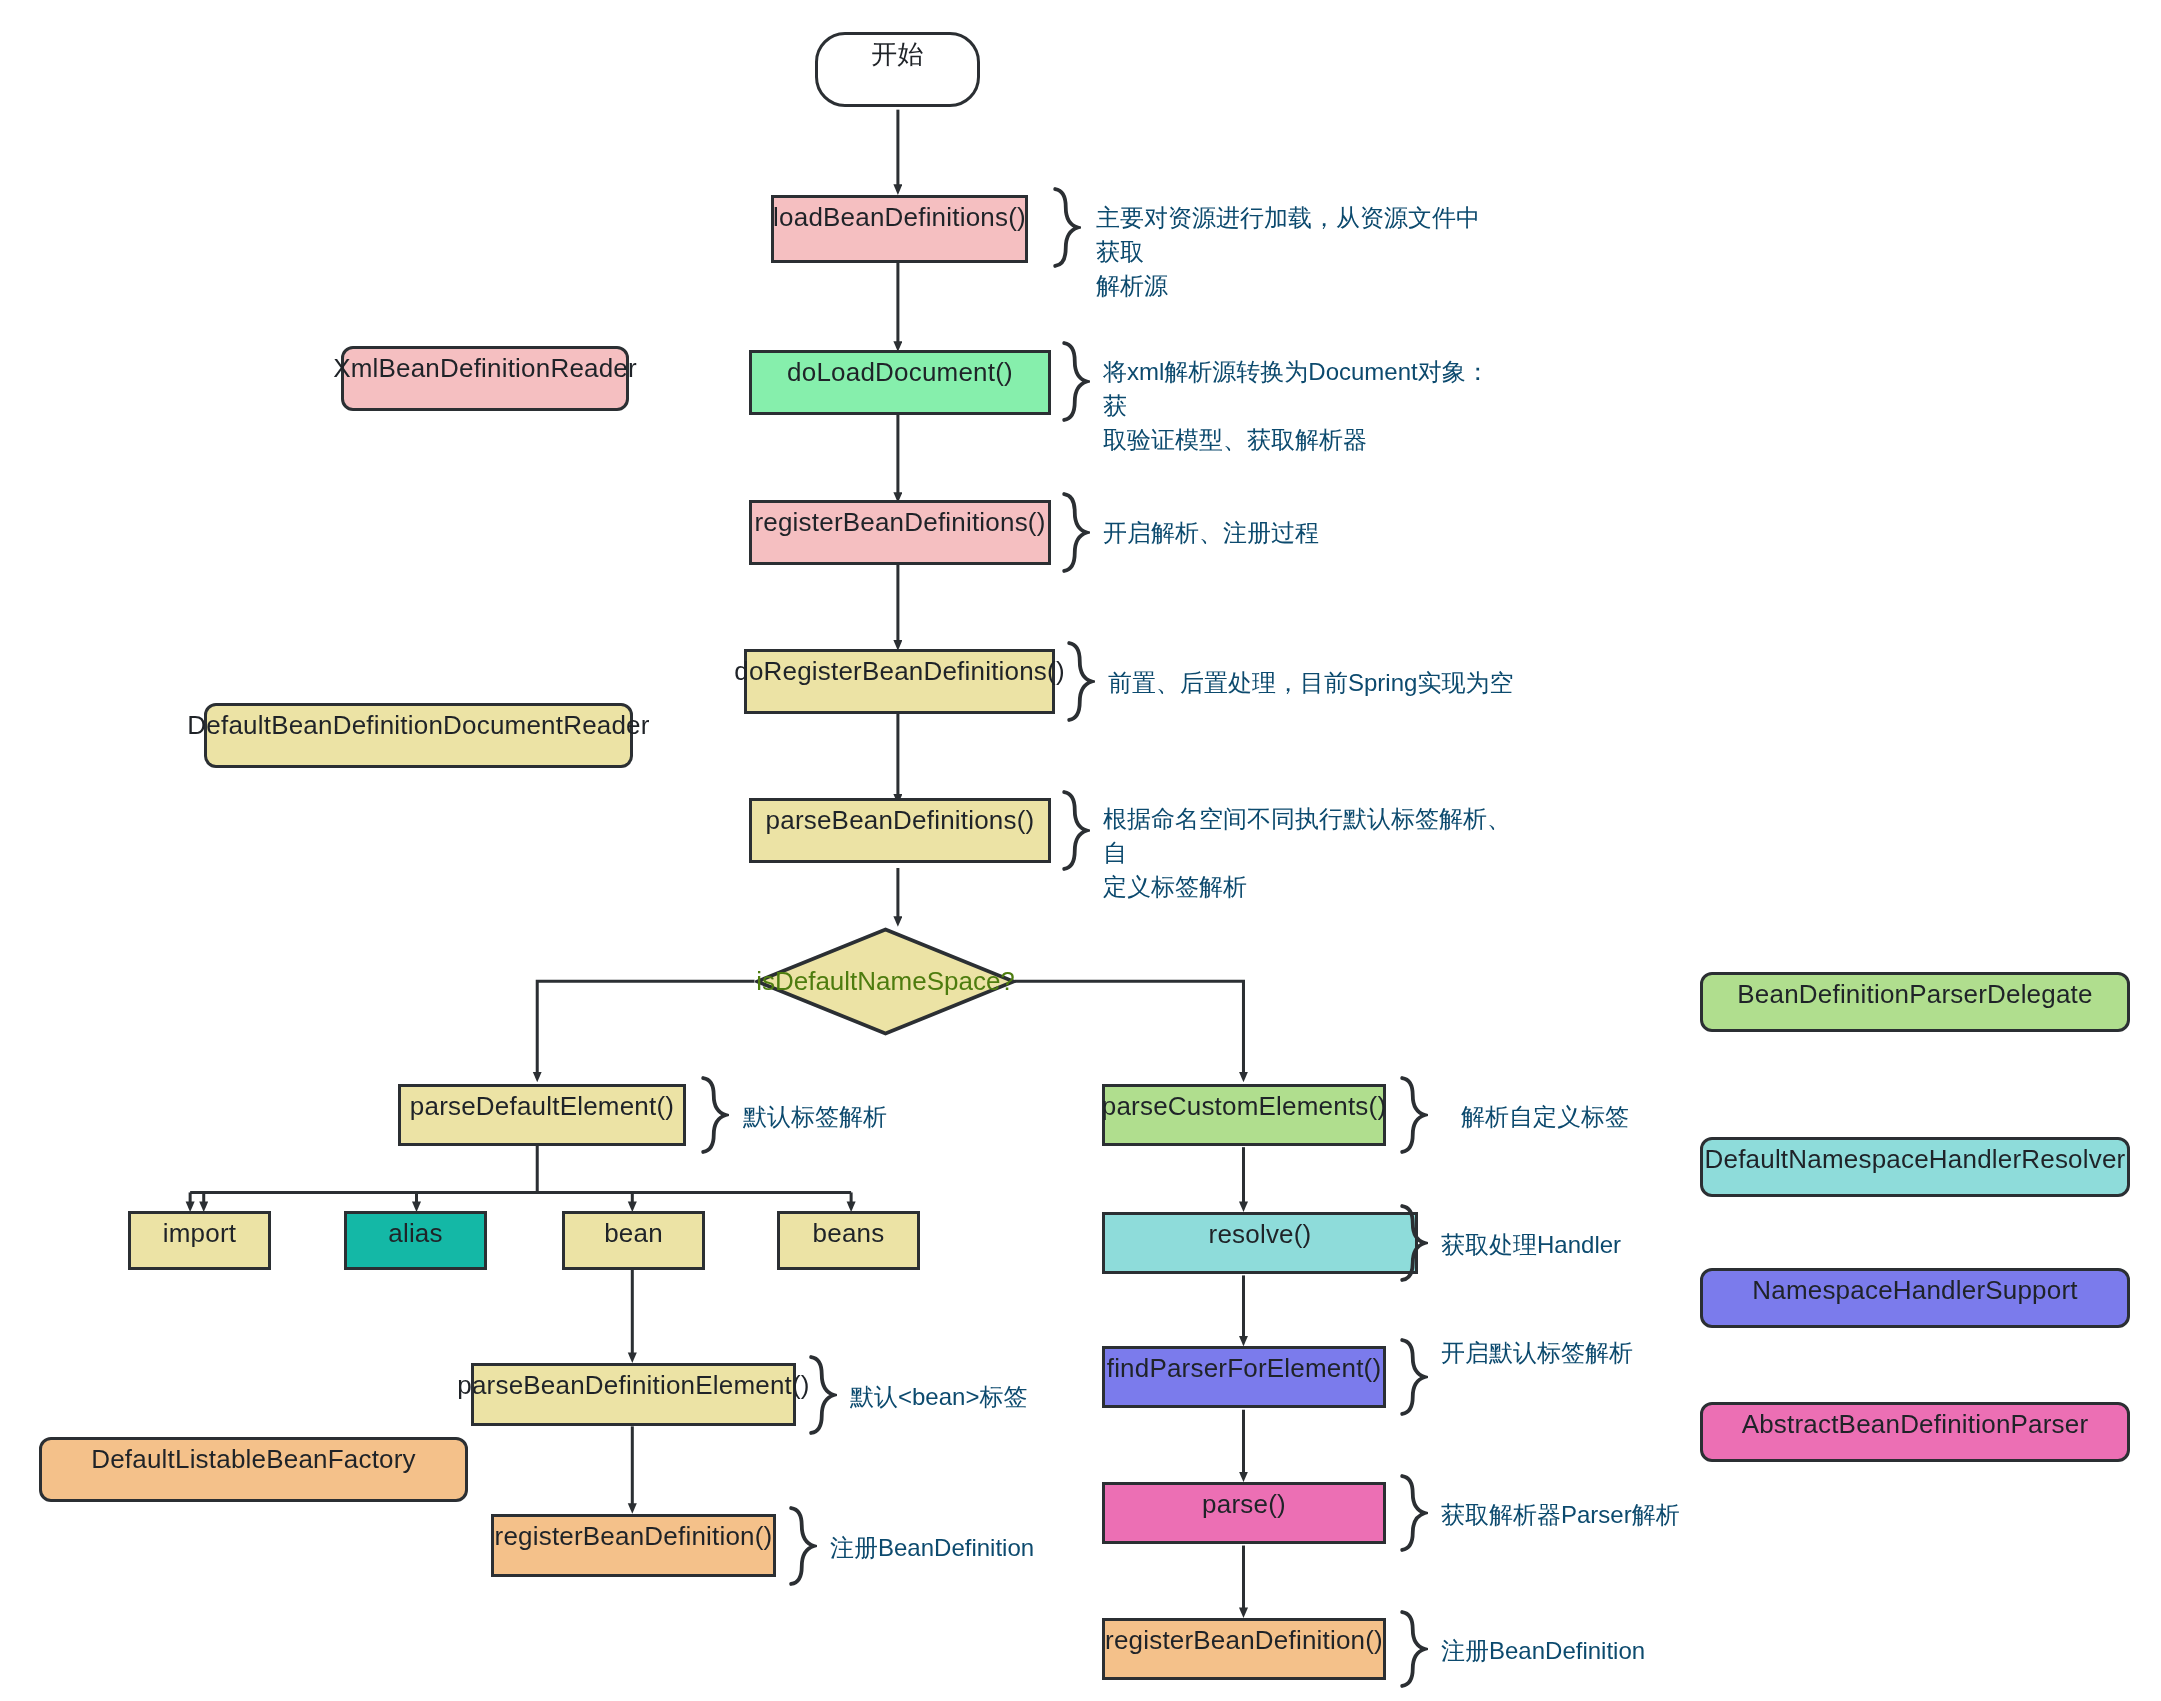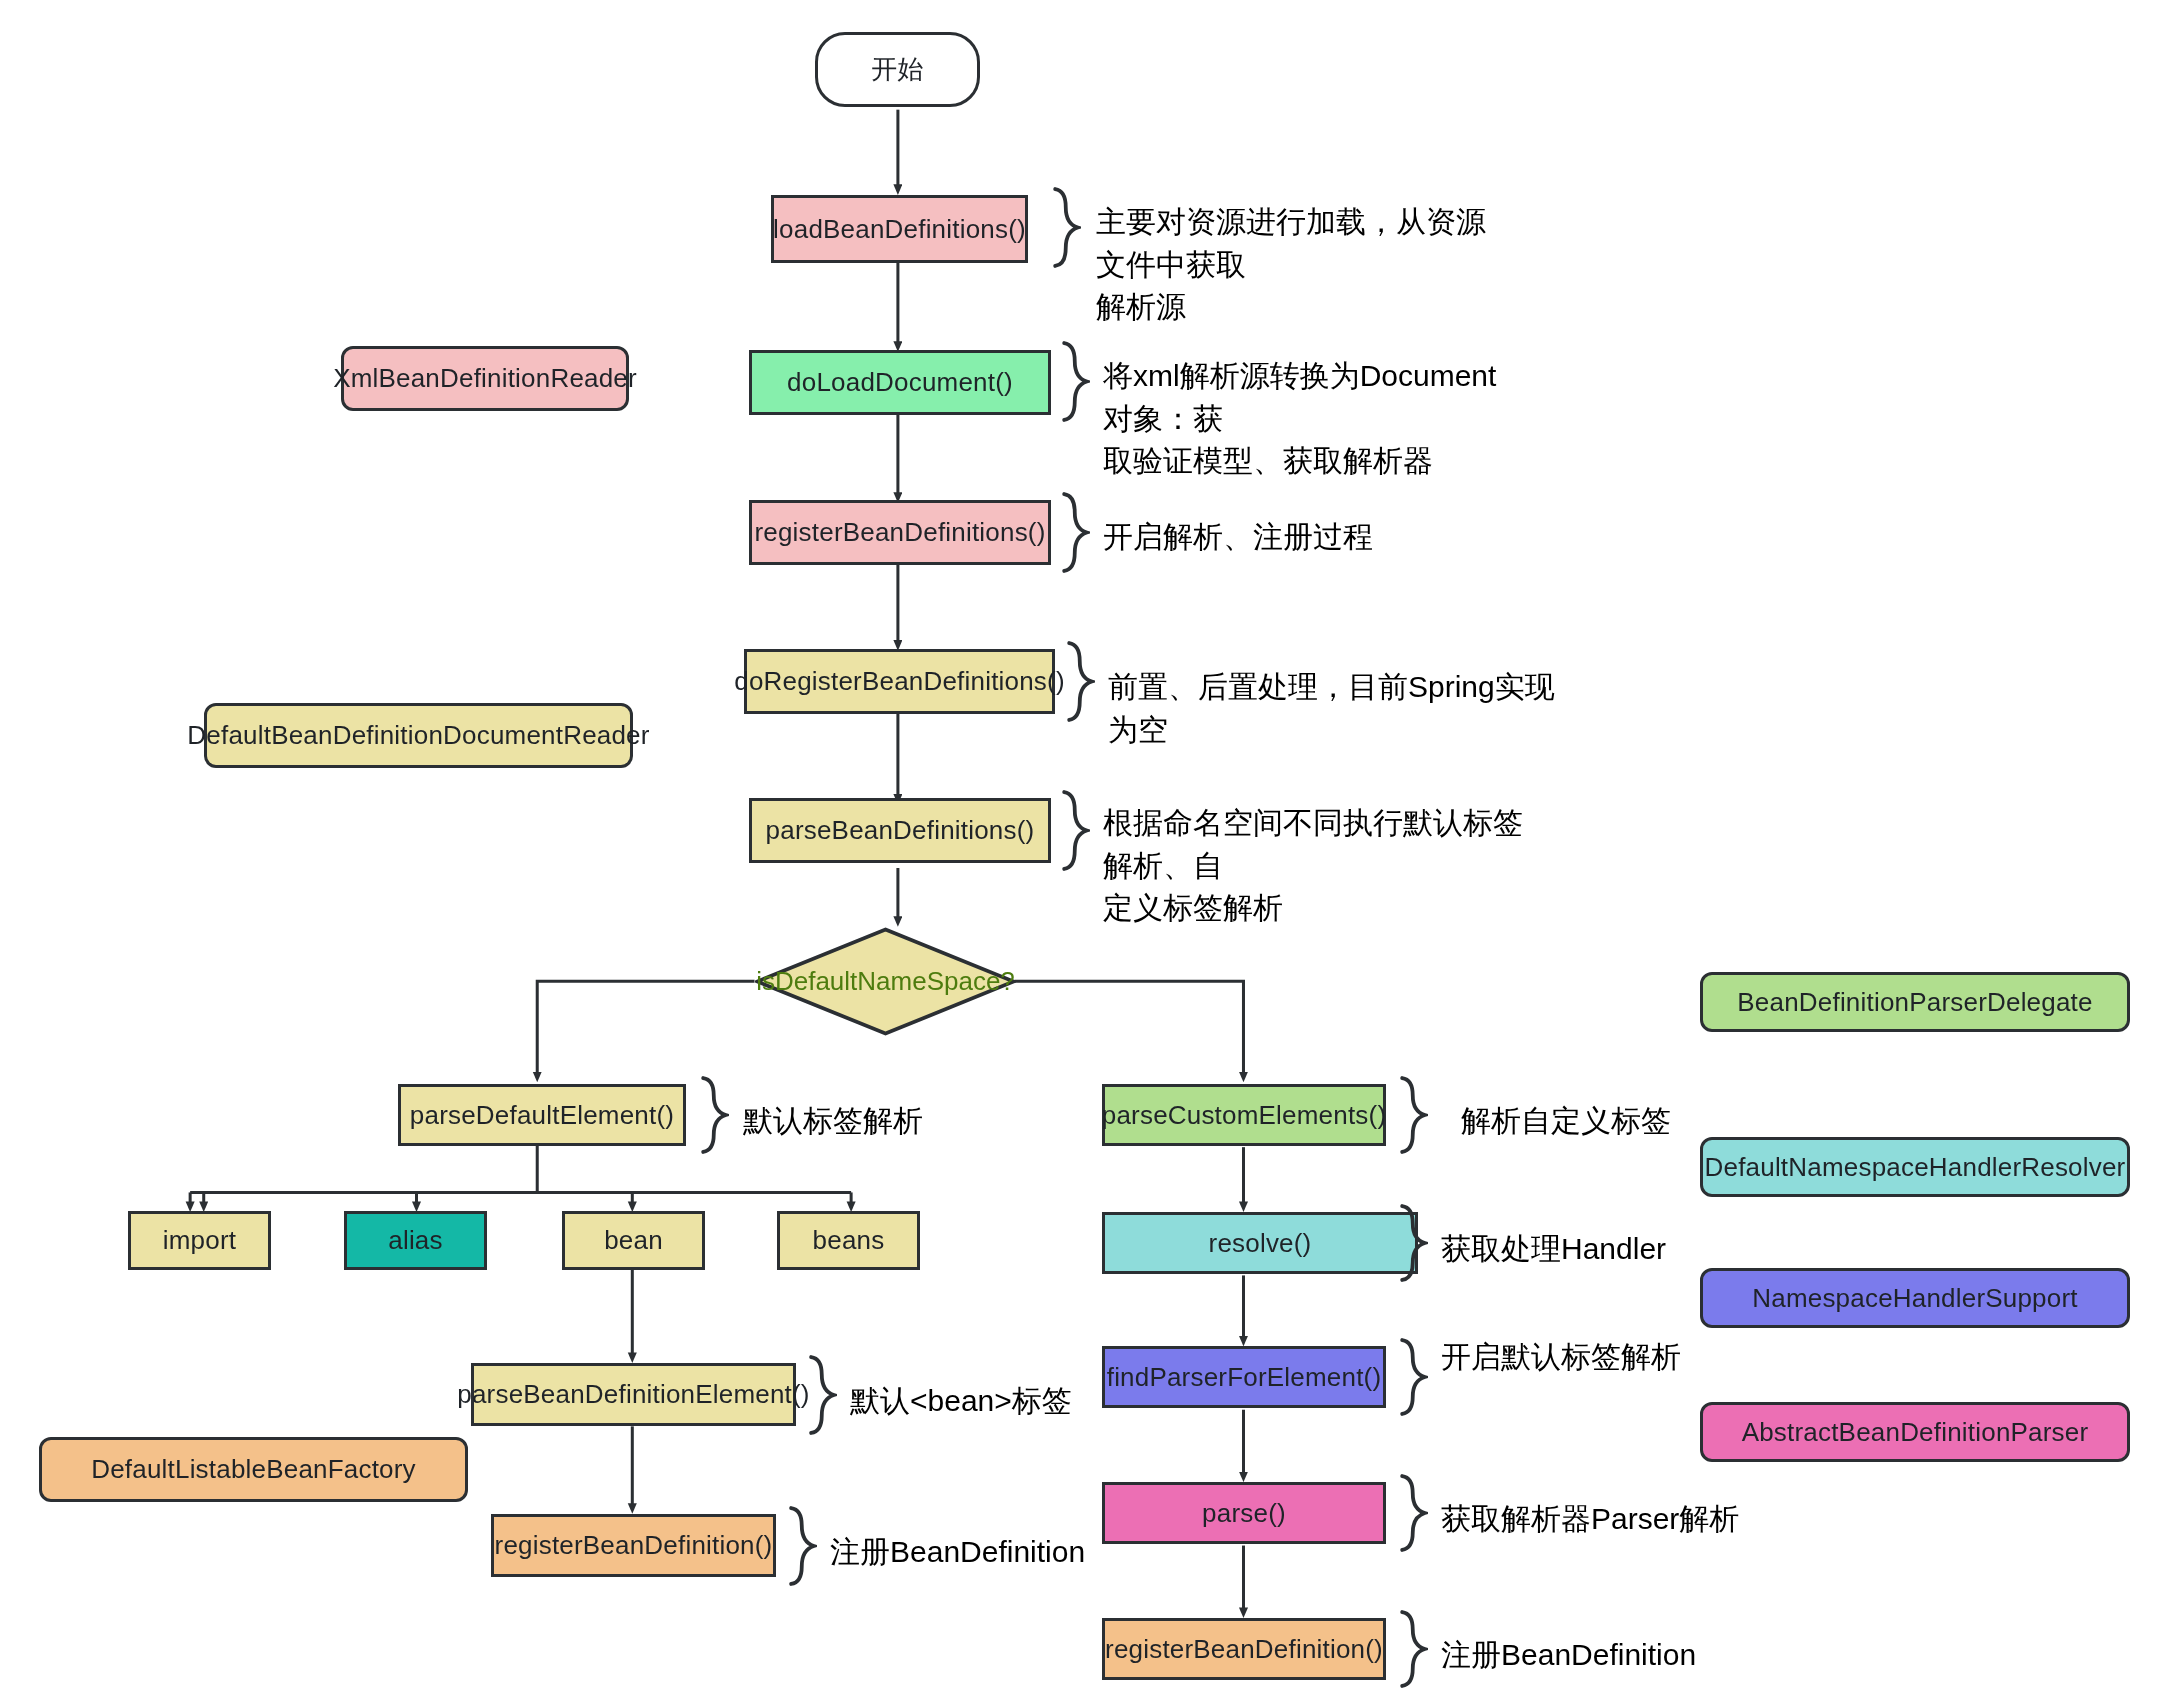--- a/index.html
+++ b/index.html
@@ -23,21 +23,21 @@
     top: 0;
     width: 2161px;
     height: 1702px;
     pointer-events: none;
   }
   .node {
     position: absolute;
     box-sizing: border-box;
     border: 3px solid #2b2f33;
     display: flex;
-    align-items: center;
+    align-items: flex-start;
     justify-content: center;
     text-align: center;
     color: #1f2328;
     font-size: 26px;
     line-height: 1.25;
     padding: 3px 7.5px;
     letter-spacing: 0.2px;
   }
   .node.rounded {
     border-radius: 12px;
@@ -57,23 +57,23 @@
     width: 100%;
     height: 100%;
     display: flex;
     align-items: center;
     justify-content: center;
     font-size: 26px;
     color: #4d7c0f;
   }
   .annot {
     position: absolute;
-    font-size: 30px;
+    font-size: 24px;
     line-height: 1.42;
-    color: #000000;
+    color: #0c4a6e;
     white-space: pre-line;
   }
   .brace {
     position: absolute;
   }
   .brace svg { display: block; }
 </style>
 </head>
 <body>
 

